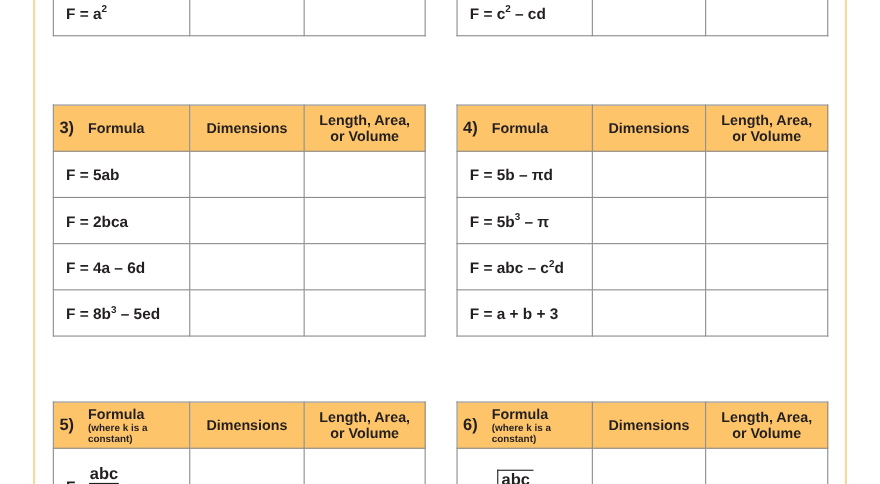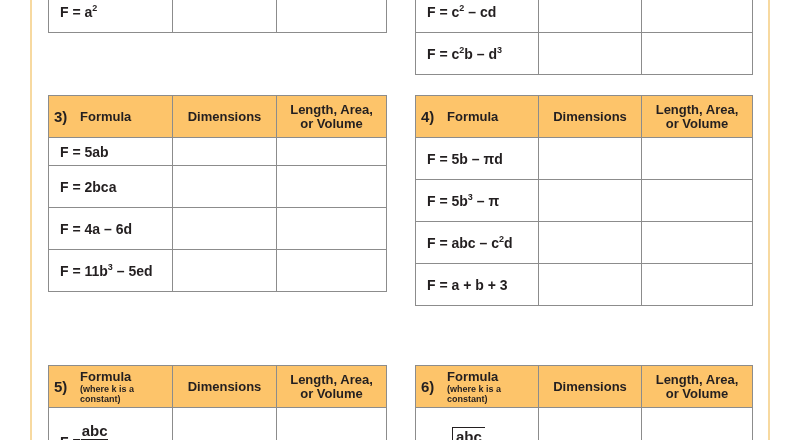--- a/index.html
+++ b/index.html
@@ -58,57 +58,52 @@
       <col style="width:123px">
       <col style="width:103px">
       <col style="width:111px">
     </colgroup>
   <tbody>
       <tr style="height:42px">
     <td class="f"><span>F = c</span><sup>2</sup><span> – cd</span></td>
     <td></td>
     <td></td>
   </tr>
-  <tr style="height:42px">
-    <td class="f"><span>F = c</span><sup>2</sup><span>b – d</span><sup>3</sup></td>
-    <td></td>
-    <td></td>
-  </tr>
 </tbody>
   </table>
 
 <table class="tbl" style="left:48px; top:95px; width:338px;">
   <colgroup>
       <col style="width:124px">
       <col style="width:104px">
       <col style="width:110px">
     </colgroup>
   <tbody>
       <tr style="height:42px">
     <th class="fh"><span class="num">3)</span><span class="fl"><span class="main">Formula</span></span></th>
     <th>Dimensions</th>
     <th><span>Length, Area,</span><br><span>or Volume</span></th>
   </tr>
-  <tr style="height:28px">
+  <tr style="height:42px">
     <td class="f">F = 5ab</td>
     <td></td>
     <td></td>
   </tr>
   <tr style="height:42px">
     <td class="f">F = 2bca</td>
     <td></td>
     <td></td>
   </tr>
   <tr style="height:42px">
     <td class="f">F = 4a – 6d</td>
     <td></td>
     <td></td>
   </tr>
   <tr style="height:42px">
-    <td class="f"><span>F = 11b</span><sup>3</sup><span> – 5ed</span></td>
+    <td class="f"><span>F = 8b</span><sup>3</sup><span> – 5ed</span></td>
     <td></td>
     <td></td>
   </tr>
 </tbody>
   </table>
 
 <table class="tbl" style="left:415px; top:95px; width:337px;">
   <colgroup>
       <col style="width:123px">
       <col style="width:103px">

